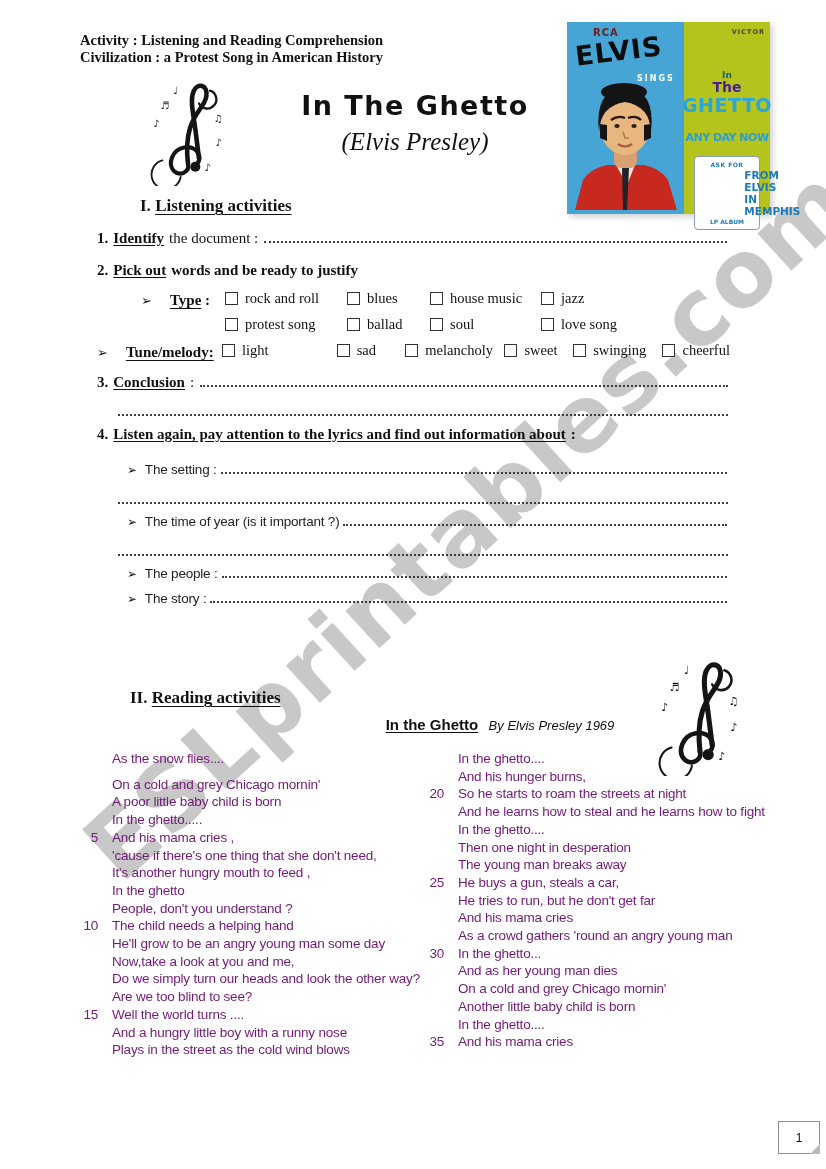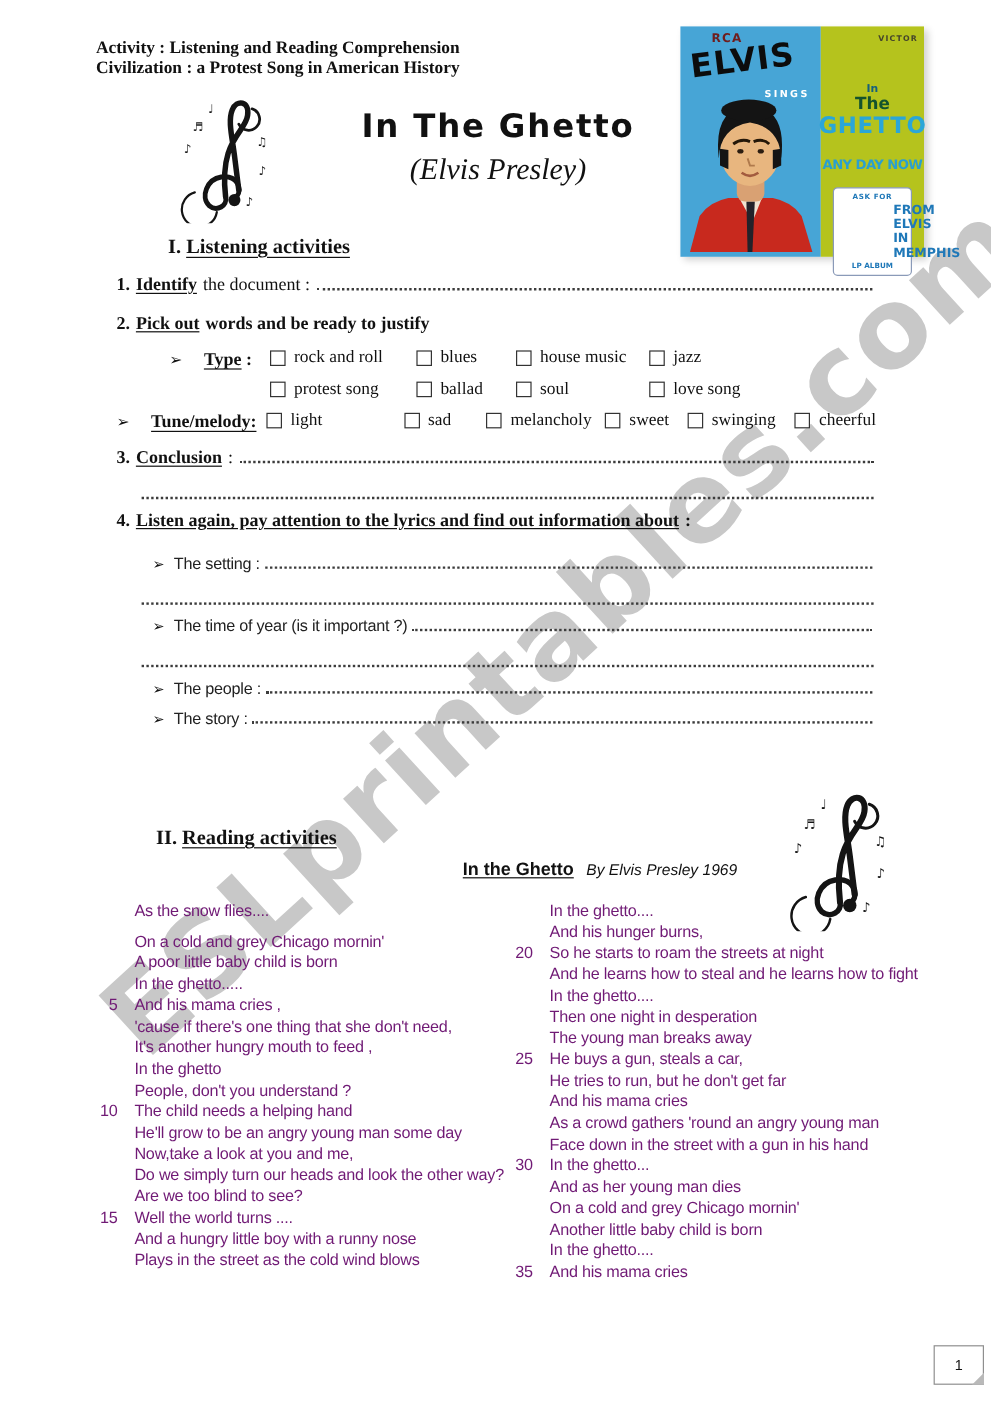--- a/index.html
+++ b/index.html
@@ -28,21 +28,21 @@
   .al-left{position:relative;width:117px;background:#47a5d6;overflow:hidden;}
   .al-rca{position:absolute;left:6px;top:5px;font-size:10px;font-weight:bold;color:#6f1d1d;letter-spacing:1px;padding-left:20px;}
   .al-elvis{position:absolute;left:8px;top:12px;width:110px;transform:rotate(-7deg);
       font-size:27px;font-weight:900;letter-spacing:1px;color:#0c0c0c;}
   .al-sings{position:absolute;left:70px;top:52px;font-size:8px;font-weight:bold;letter-spacing:2px;color:#fff;}
   .al-portrait{position:absolute;left:0;bottom:0;}
   .al-right{position:relative;width:86px;background:#b5c31d;display:flex;flex-direction:column;align-items:center;box-sizing:border-box;padding:4px 5px 8px;}
   .al-victor{align-self:flex-end;font-size:6.5px;font-weight:bold;color:#45452b;letter-spacing:1px;margin-top:2px;}
   .al-rule1{width:92%;height:3px;background:#2aa3d4;margin-top:26px;}
   .al-in{margin-top:9px;font-size:9px;font-weight:bold;color:#15607d;line-height:1;}
-  .al-the{font-size:14px;font-weight:bold;color:#14532d;line-height:1.1;}
+  .al-the{font-size:14px;font-weight:bold;color:#4c1d95;line-height:1.1;}
   .al-ghetto{font-size:19px;font-weight:800;color:#2aa6d8;line-height:1.15;letter-spacing:.5px;}
   .al-rule2{width:72%;height:2.5px;background:#2aa6d8;margin-top:6px;}
   .al-adn{margin-top:8px;font-size:11px;font-weight:bold;color:#2a9fd0;letter-spacing:-.5px;white-space:nowrap;text-align:center;}
   .al-box{margin-top:12px;width:86%;box-sizing:border-box;background:#fff;border:1.5px solid #8a9ab8;border-radius:4px;
       padding:4px 2px;text-align:center;color:#1f78b8;}
   .al-askfor{font-size:6px;font-weight:bold;letter-spacing:.5px;}
   .al-from{font-size:10.5px;font-weight:800;line-height:1.15;margin-top:1px;}
   .al-lp{font-size:6px;font-weight:bold;margin-top:1px;}
 
   
@@ -505,21 +505,20 @@
           <span class="lyr-text">And his mama cries</span>
         </div>
 
         <div class="lyr-line">
           <span class="lyr-num"></span>
           <span class="lyr-text">As a crowd gathers 'round an angry young man</span>
         </div>
 
         <div class="lyr-line">
           <span class="lyr-num"></span>
-          <span class="lyr-text">Face down in the street with a gun in his hand</span>
         </div>
 
         <div class="lyr-line">
           <span class="lyr-num">30</span>
           <span class="lyr-text">In the ghetto...</span>
         </div>
 
         <div class="lyr-line">
           <span class="lyr-num"></span>
           <span class="lyr-text">And as her young man dies</span>

